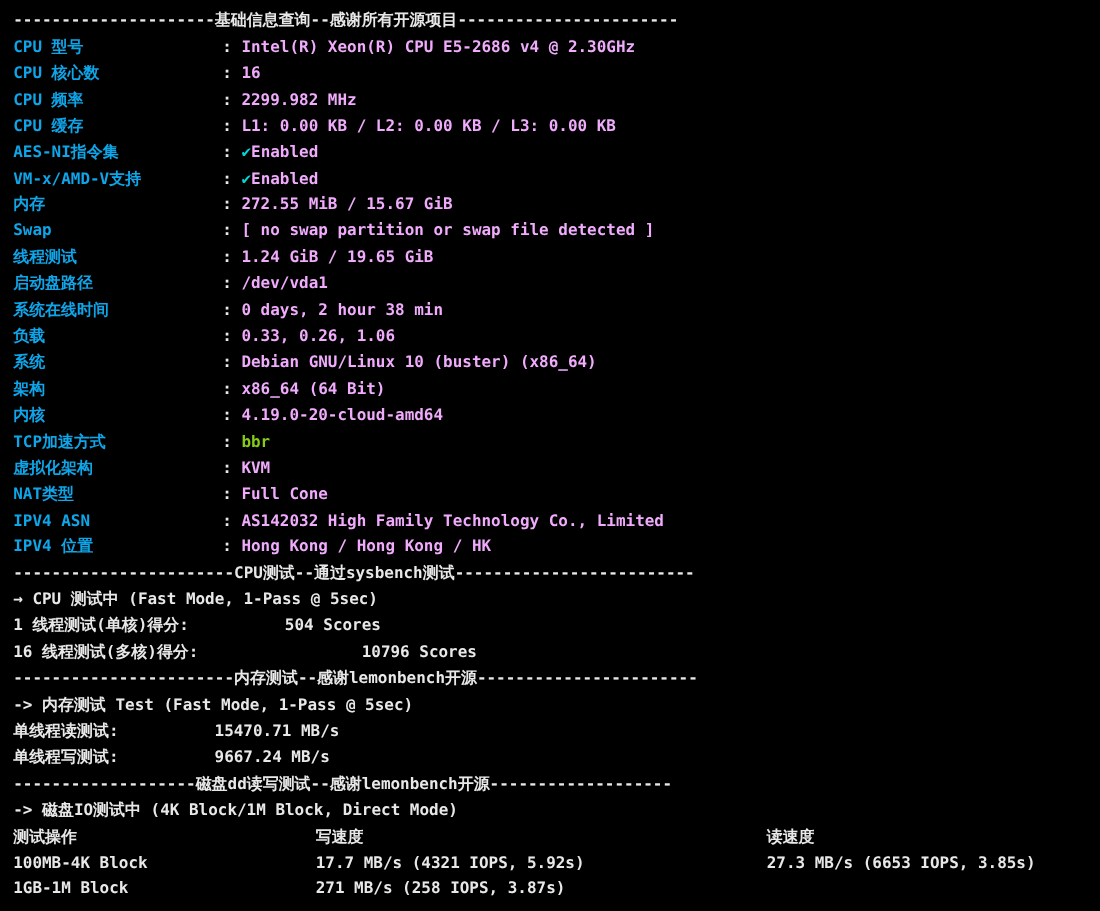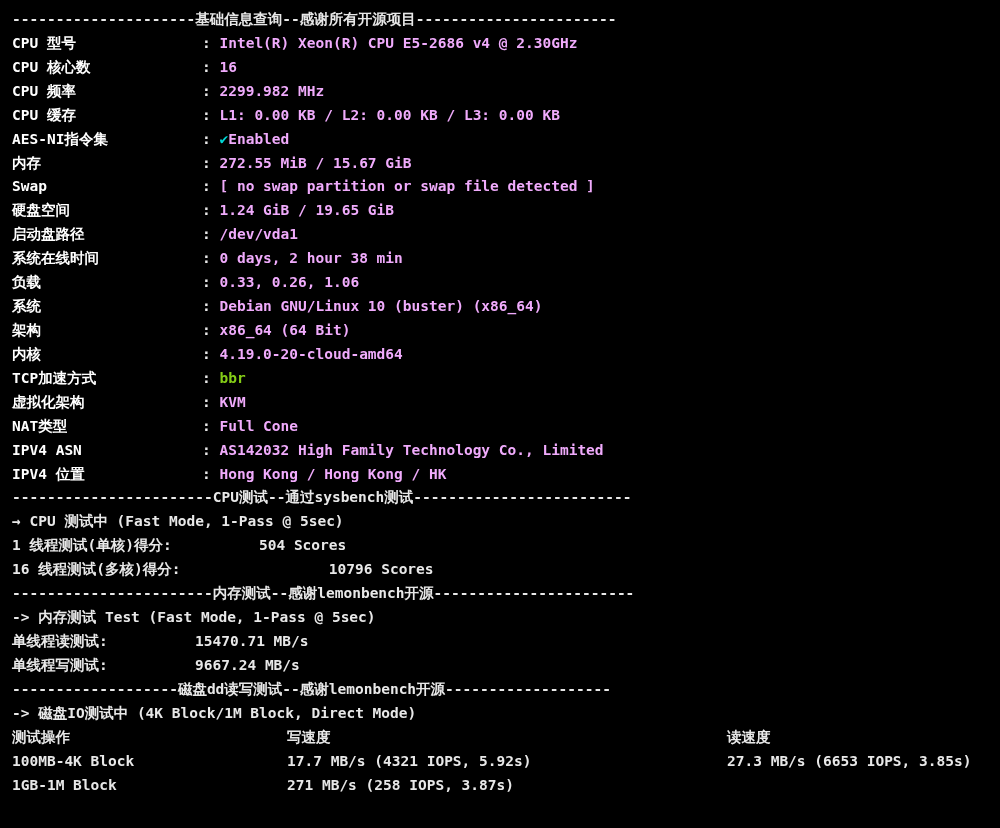--- a/index.html
+++ b/index.html
@@ -8,46 +8,47 @@
     background: #000000;
     color: #e8e8e8;
     font-family: "Consolas", "Menlo", "DejaVu Sans Mono", monospace;
     font-size: 14.5px;
     line-height: 1.65;
     font-weight: bold;
     width: 1000px;
     box-sizing: border-box;
   }
   .line { white-space: pre; }
-  .label { display: inline-block; width: 190px; color: #ffffff; }
+  .label { display: inline-block; width: 190px; color: #0ea5e9; }
   .colon { color: #e8e8e8; }
   .val-cyan { color: #f0abfc; }
   .val-yellow { color: #84cc16; }
   .header { color: #e8e8e8; }
   .check { color: #00d7d7; font-weight: bold; }
   .arrow { color: #e8e8e8; }
   .row { display: flex; }
   .row .c1 { width: 232px; }
   .row .c2 { width: 410px; margin-left: 43px; }
-  .row .c3 { flex: 1; margin-left: 30px; }
+  .row .c3 { flex: 1; }
 </style>
 </head>
 <body>
 
 <div class="line header"><span>---------------------</span><span>基础信息查询--感谢所有开源项目</span><span>-----------------------</span></div>
 
 <div id="sec1-rows">
     <div class="line"><span class="label">CPU 型号</span><span class="colon">: </span><span class="val-cyan">Intel(R) Xeon(R) CPU E5-2686 v4 @ 2.30GHz</span></div>
     <div class="line"><span class="label">CPU 核心数</span><span class="colon">: </span><span class="val-cyan">16</span></div>
     <div class="line"><span class="label">CPU 频率</span><span class="colon">: </span><span class="val-cyan">2299.982 MHz</span></div>
     <div class="line"><span class="label">CPU 缓存</span><span class="colon">: </span><span class="val-cyan">L1: 0.00 KB / L2: 0.00 KB / L3: 0.00 KB</span></div>
     <div class="line"><span class="label">AES-NI指令集</span><span class="colon">: </span><span class="check">✔</span><span class="val-cyan">Enabled</span></div>
+    <div class="line"><span class="label">VM-x/AMD-V支持</span><span class="colon">: </span><span class="check">✔</span><span class="val-cyan">Enabled</span></div>
     <div class="line"><span class="label">内存</span><span class="colon">: </span><span class="val-cyan">272.55 MiB / 15.67 GiB</span></div>
     <div class="line"><span class="label">Swap</span><span class="colon">: </span><span class="val-cyan">[ no swap partition or swap file detected ]</span></div>
-    <div class="line"><span class="label">硬盘空间</span><span class="colon">: </span><span class="val-cyan">1.24 GiB / 19.65 GiB</span></div>
+    <div class="line"><span class="label">线程测试</span><span class="colon">: </span><span class="val-cyan">1.24 GiB / 19.65 GiB</span></div>
     <div class="line"><span class="label">启动盘路径</span><span class="colon">: </span><span class="val-cyan">/dev/vda1</span></div>
     <div class="line"><span class="label">系统在线时间</span><span class="colon">: </span><span class="val-cyan">0 days, 2 hour 38 min</span></div>
     <div class="line"><span class="label">负载</span><span class="colon">: </span><span class="val-cyan">0.33, 0.26, 1.06</span></div>
     <div class="line"><span class="label">系统</span><span class="colon">: </span><span class="val-cyan">Debian GNU/Linux 10 (buster) (x86_64)</span></div>
     <div class="line"><span class="label">架构</span><span class="colon">: </span><span class="val-cyan">x86_64 (64 Bit)</span></div>
     <div class="line"><span class="label">内核</span><span class="colon">: </span><span class="val-cyan">4.19.0-20-cloud-amd64</span></div>
     <div class="line"><span class="label">TCP加速方式</span><span class="colon">: </span><span class="val-yellow">bbr</span></div>
     <div class="line"><span class="label">虚拟化架构</span><span class="colon">: </span><span class="val-cyan">KVM</span></div>
     <div class="line"><span class="label">NAT类型</span><span class="colon">: </span><span class="val-cyan">Full Cone</span></div>
     <div class="line"><span class="label">IPV4 ASN</span><span class="colon">: </span><span class="val-cyan">AS142032 High Family Technology Co., Limited</span></div>

